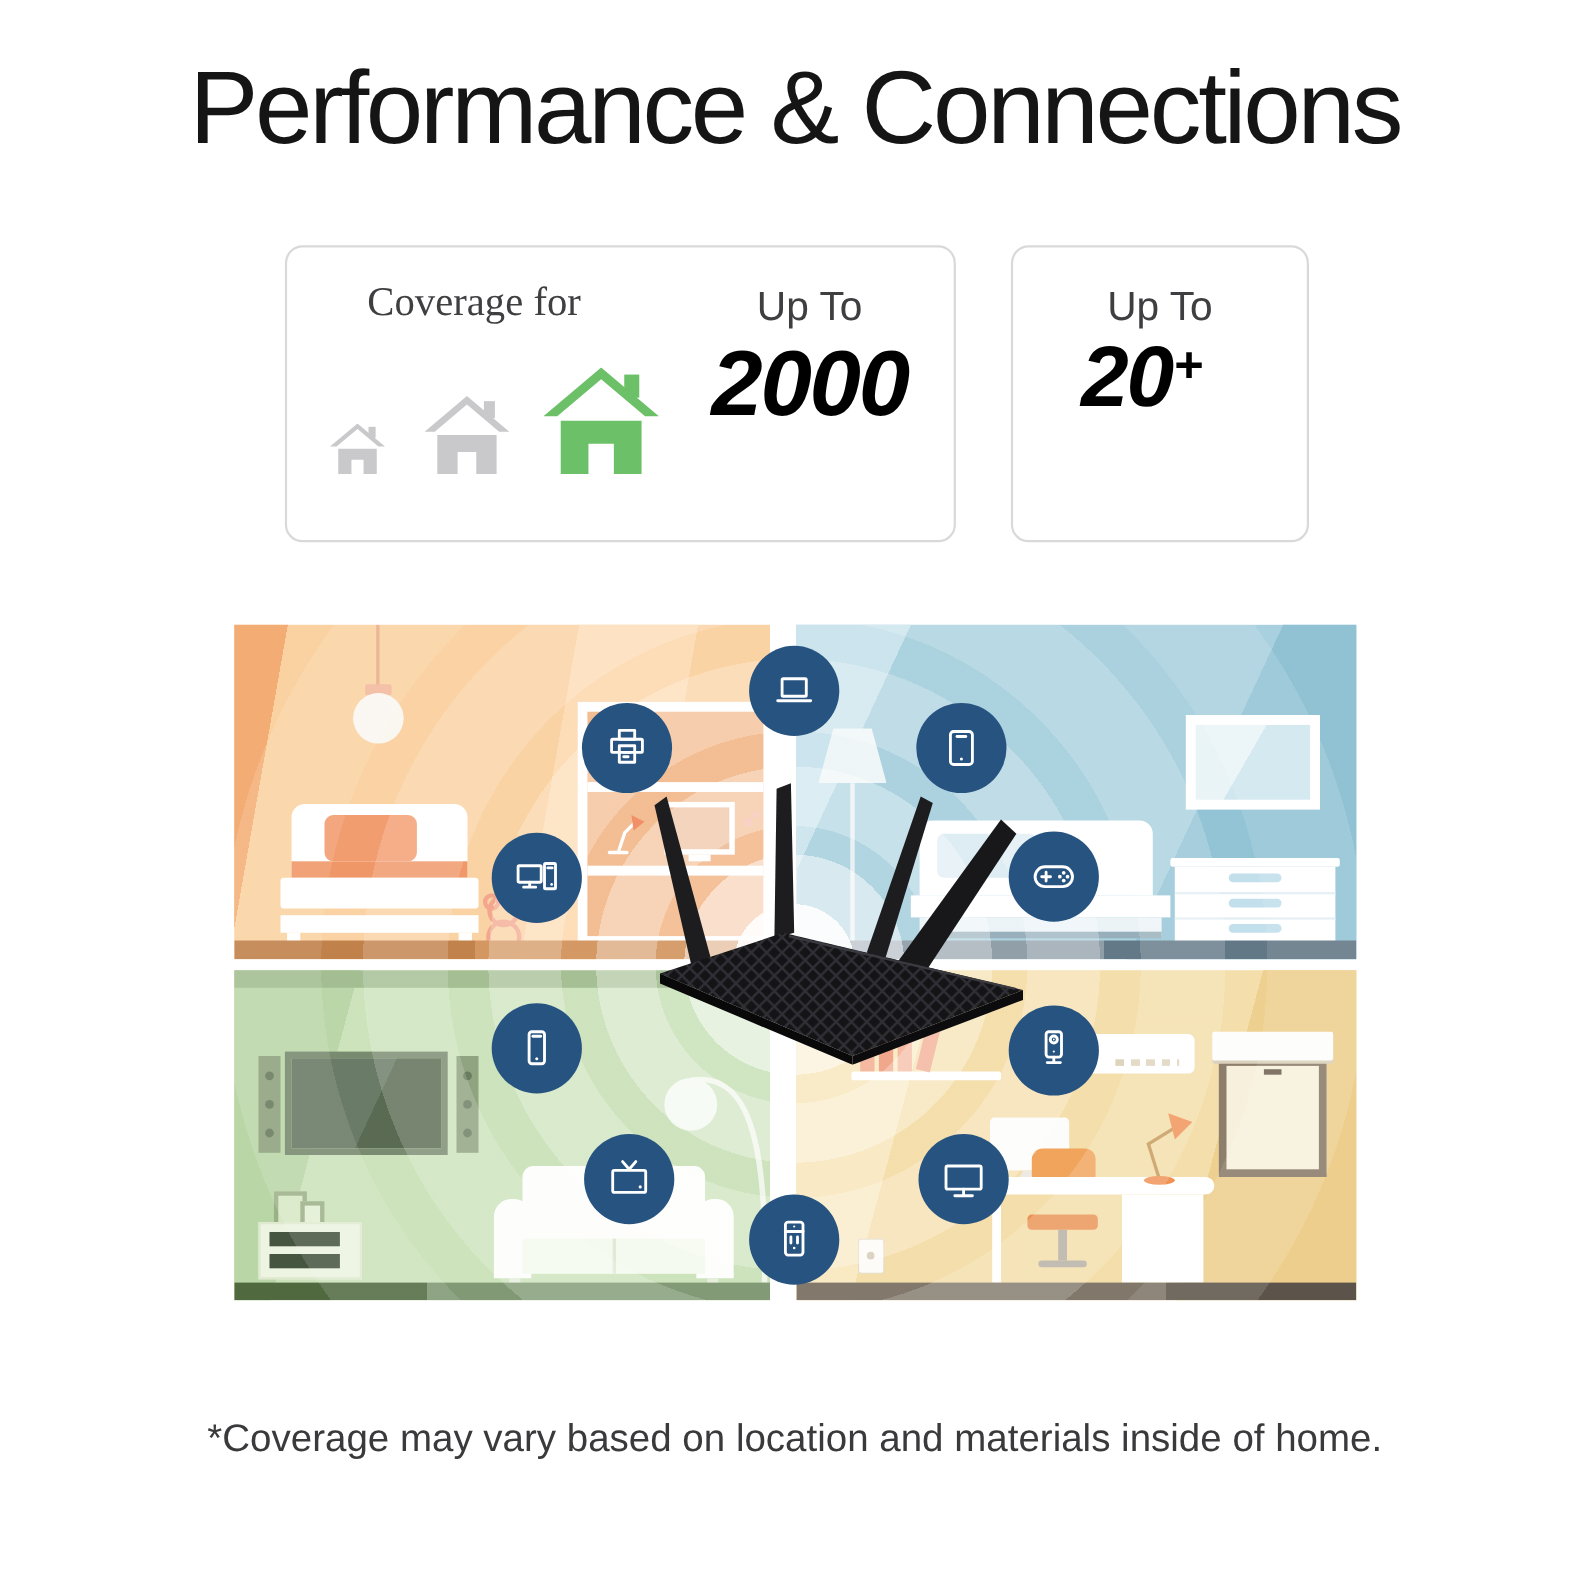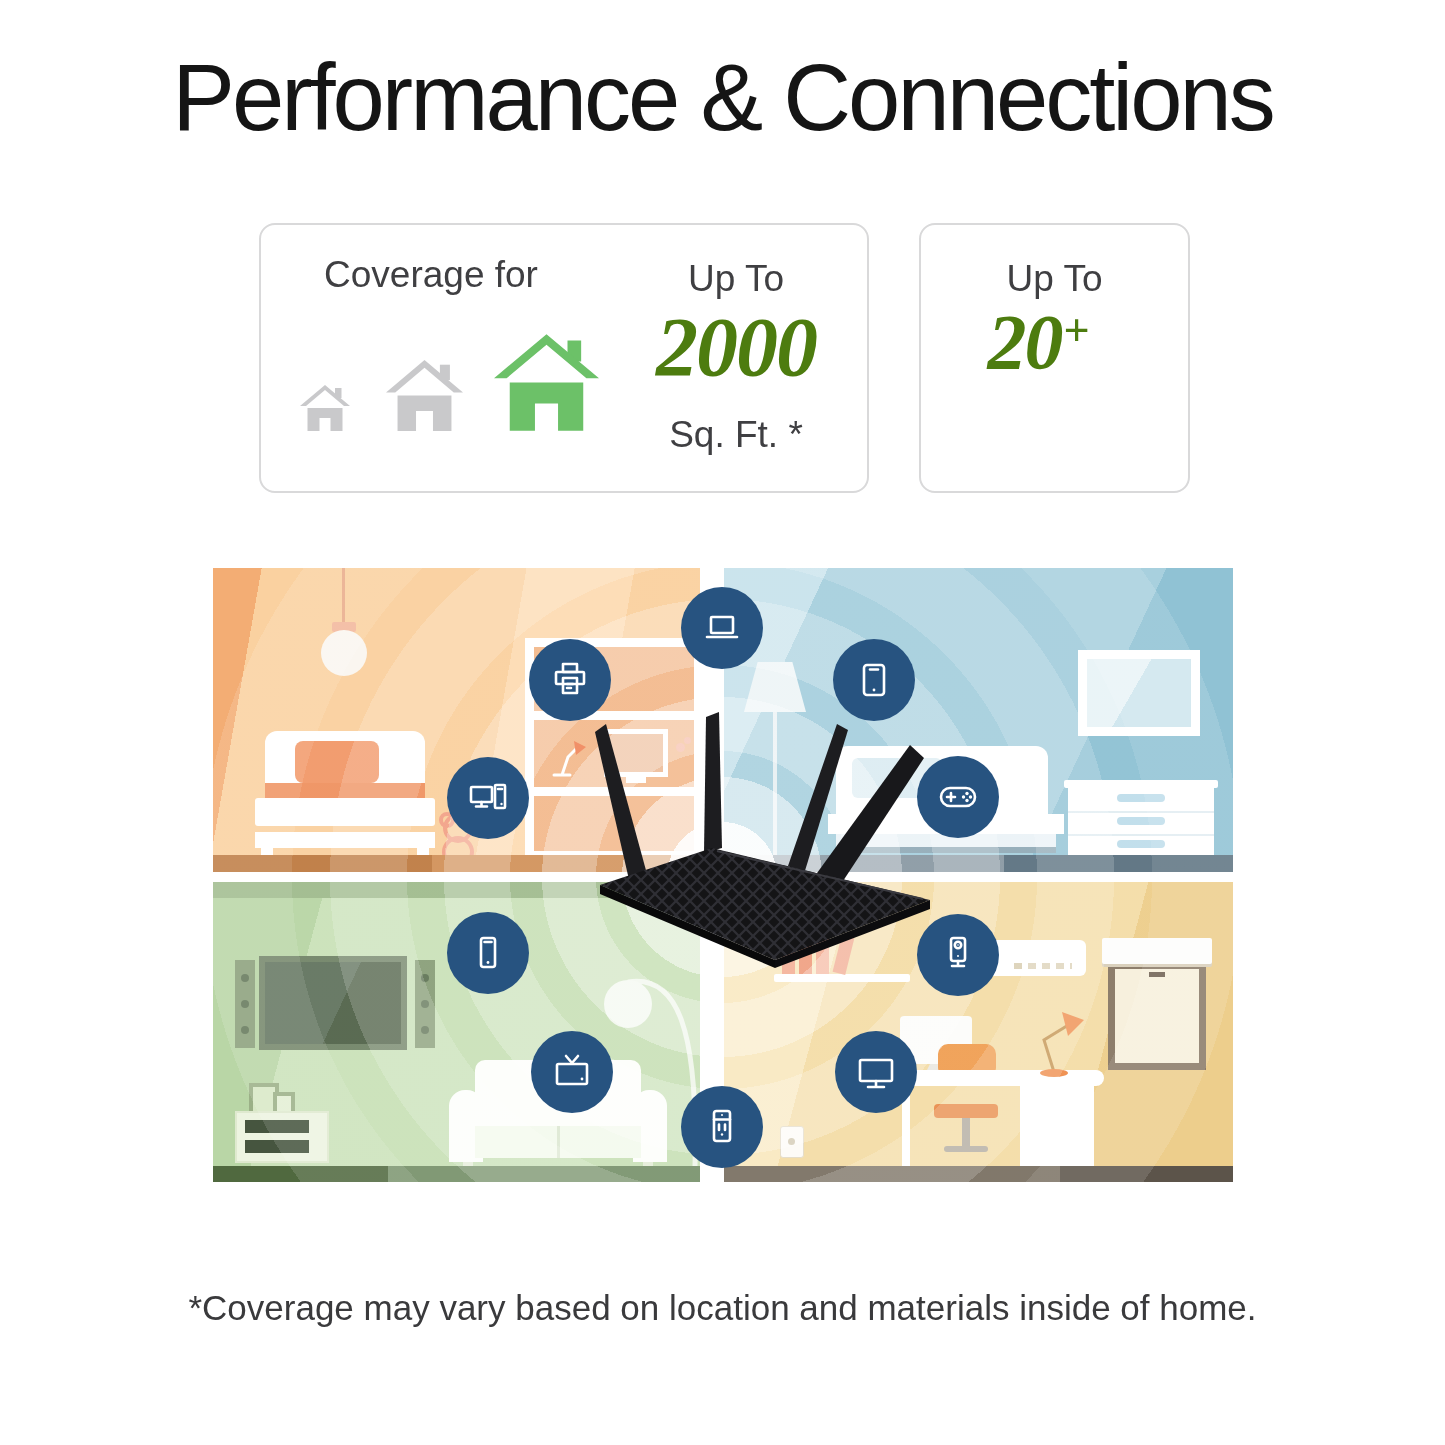--- a/index.html
+++ b/index.html
@@ -9,22 +9,22 @@
 
   
   .title{position:absolute;left:0;top:44px;width:1445px;text-align:center;
          font-size:94px;font-weight:300;letter-spacing:-3px;color:#151515;}
 
   
   .card{position:absolute;border:2px solid #d9d9da;border-radius:16px;background:#fff;}
   #card-coverage{left:259px;top:223px;width:606px;height:266px;}
   #card-devices{left:919px;top:223px;width:267px;height:266px;}
   .card-label{position:absolute;font-size:37px;color:#3f3f42;text-align:center;line-height:1.32;}
-  .big-blue{font-style:italic;font-weight:700;color:#4d7c0f;font-family:Liberation Serif, serif;}
-  #cov-text{left:20px;top:26px;width:300px;}
+  .big-blue{font-style:italic;font-weight:700;color:#000000;}
+  #cov-text{left:20px;top:26px;width:300px;font-family:Liberation Serif, serif;}
   #cov-upto{left:370px;top:30px;width:210px;}
   #cov-val{left:350px;top:68px;width:250px;text-align:center;font-size:84px;letter-spacing:-2px;}
   #cov-unit{left:370px;top:186px;width:210px;}
   #dev-upto{left:0;top:30px;width:267px;}
   #dev-val{left:0;top:66px;width:233px;font-size:78px;letter-spacing:-2px;}
   #dev-val .plus{font-size:46px;font-style:normal;vertical-align:22px;margin-left:2px;}
   #dev-label{left:0;top:186px;width:267px;}
   .house{position:absolute;}
 
   
@@ -79,21 +79,20 @@
 <body>
 
 <div class="title">Performance &amp; Connections</div>
 
 <div class="card" id="card-coverage">
   <div class="card-label" id="cov-text">
     <span>Coverage for</span><br>
   </div>
   <div class="card-label" id="cov-upto">Up To</div>
   <div class="card-label big-blue" id="cov-val">2000</div>
-  <div class="card-label" id="cov-unit">Sq. Ft. *</div>
 
   <svg class="house" style="left:39px;top:160px;width:50px;height:46px" viewBox="0 0 100 92">
     <rect x="70" y="6" width="13" height="20" fill="#c9c9cb"></rect>
     <path d="M0 42 L50 0 L100 42 L88 42 L50 10 L12 42 Z" fill="#c9c9cb"></path>
     <path d="M15 46 H85 V92 H61 V66 H39 V92 H15 Z" fill="#c9c9cb"></path>
   </svg>
   <svg class="house" style="left:125px;top:135px;width:77px;height:71px" viewBox="0 0 100 92">
     <rect x="70" y="6" width="13" height="20" fill="#c9c9cb"></rect>
     <path d="M0 42 L50 0 L100 42 L88 42 L50 10 L12 42 Z" fill="#c9c9cb"></path>
     <path d="M15 46 H85 V92 H61 V66 H39 V92 H15 Z" fill="#c9c9cb"></path>

